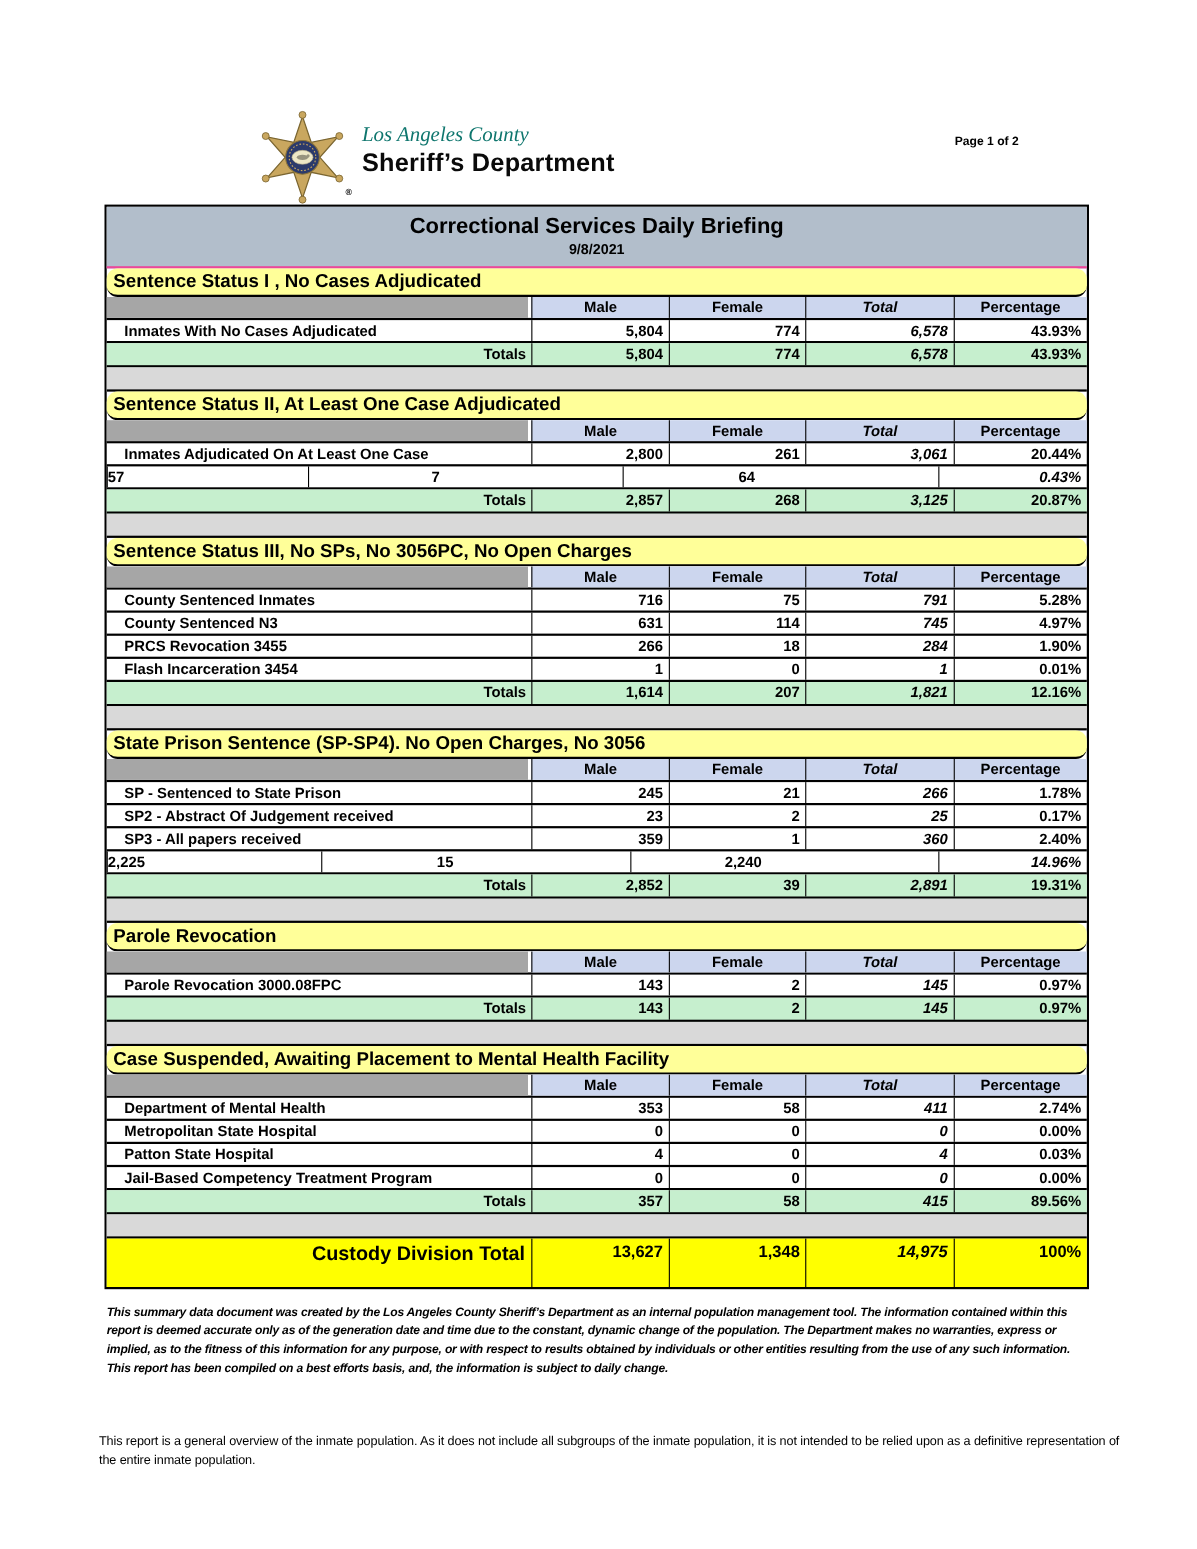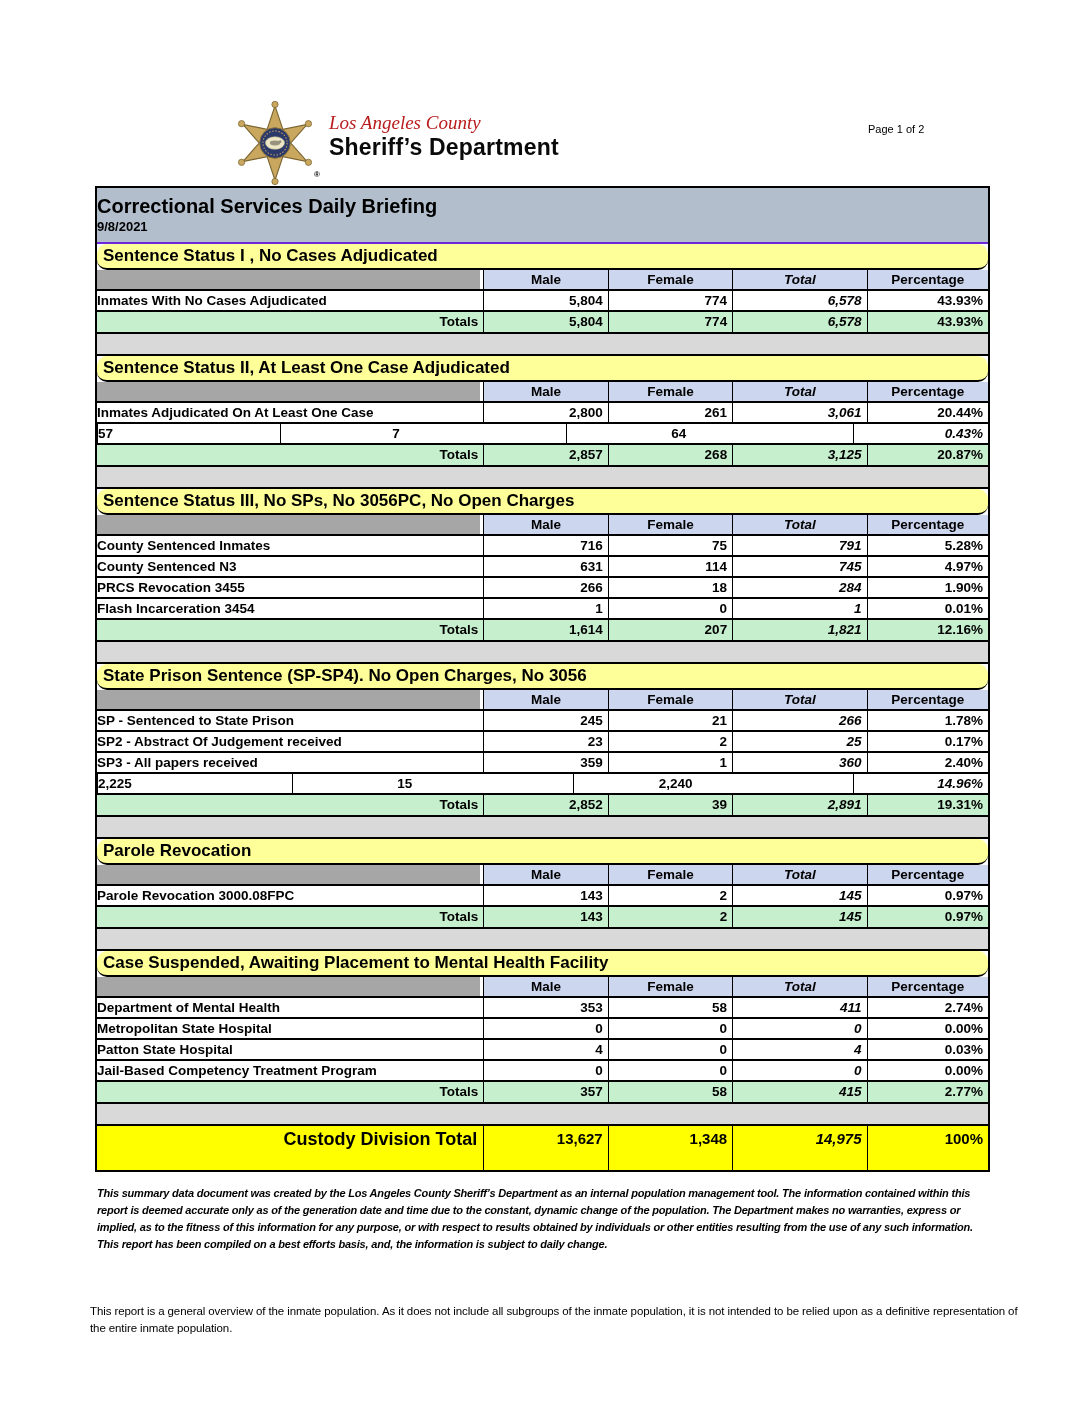--- a/index.html
+++ b/index.html
@@ -6,32 +6,32 @@
   body{
     width:1088px;height:1408px;background:#ffffff;position:relative;
     font-family:"Liberation Sans", sans-serif;color:#000;
     -webkit-font-smoothing:antialiased;
   }
   *{box-sizing:border-box;}
   
   .logo-star{position:absolute;left:236px;top:97px;width:78px;height:92px;}
   .reg-mark{position:absolute;left:314px;top:170px;font-size:8px;font-weight:bold;}
   .logo-text{position:absolute;left:329px;top:112px;}
-  .logo-county{font-family:"Liberation Serif", serif;font-style:italic;font-size:19px;line-height:22px;color:#b91c1c;}
+  .logo-county{font-family:"Liberation Serif", serif;font-style:italic;font-size:19px;line-height:22px;color:#0f766e;}
   .logo-dept{font-size:23px;font-weight:bold;line-height:26px;letter-spacing:0.2px;color:#0a0a0a;}
-  .page-label{position:absolute;left:868px;top:123px;font-size:11px;font-weight:normal;}
+  .page-label{position:absolute;left:868px;top:123px;font-size:11px;font-weight:bold;}
   
   .report{position:absolute;left:95px;top:186px;width:895px;border:2px solid #000;background:#fff;}
-  .title-block{background:var(--title-bar,#B2BECB);height:56px;padding-top:6px;border-bottom:2px solid #6d28d9;}
+  .title-block{background:var(--title-bar,#B2BECB);text-align:center;height:56px;padding-top:6px;border-bottom:2px solid #ec4899;}
   .report-title{font-size:20px;font-weight:bold;line-height:24px;}
   .report-date{font-size:13px;font-weight:bold;line-height:17px;}
   .sec-header{background:var(--section-header,#FFFF99);font-size:17px;font-weight:bold;height:26px;line-height:24px;padding-left:6px;border-bottom:2px solid #000;white-space:nowrap;overflow:hidden;border-radius:10px;}
   .row{display:flex;border-bottom:2px solid #000;height:21px;line-height:19px;font-size:13.5px;font-weight:bold;justify-content:space-between;}
   .c{overflow:hidden;white-space:nowrap;}
-  .label{width:388px;padding-left:0;text-align:left;}
+  .label{width:388px;padding-left:16px;text-align:left;}
   .v{border-left:1px solid #000;text-align:right;padding-right:5px;}
   .row .c:nth-child(2){width:125px;}
   .row .c:nth-child(3){width:125px;}
   .row .c:nth-child(4){width:135px;font-style:italic;}
   .row .c:nth-child(5){width:122px;flex:1 1 auto;}
   .head-row .label{background:var(--label-header-gray,#A6A6A6);width:385px;margin-right:3px;}
   .head-row .v{background:var(--column-header,#CCD6EE);text-align:center;padding-right:0;}
   .totals-row{height:22px;line-height:20px;background:var(--totals-green,#C6EFCE);}
   .totals-row .label{text-align:right;padding-right:5px;}
   .spacer{height:22px;background:var(--spacer-gray,#D9D9D9);border-bottom:2px solid #000;}
@@ -268,21 +268,21 @@
         <div class="c v">0</div>
         <div class="c v">0</div>
         <div class="c v">0</div>
         <div class="c v">0.00%</div>
       </div>
       <div class="row totals-row">
         <div class="c label">Totals</div>
         <div class="c v">357</div>
         <div class="c v">58</div>
         <div class="c v">415</div>
-        <div class="c v">2.77%</div>
+        <div class="c v">89.56%</div>
       </div>
       <div class="spacer"></div>
     </div>
   <div class="row grand-row">
     <div class="c label">Custody Division Total</div>
     <div class="c v">13,627</div>
     <div class="c v">1,348</div>
     <div class="c v">14,975</div>
     <div class="c v">100%</div>
   </div>

